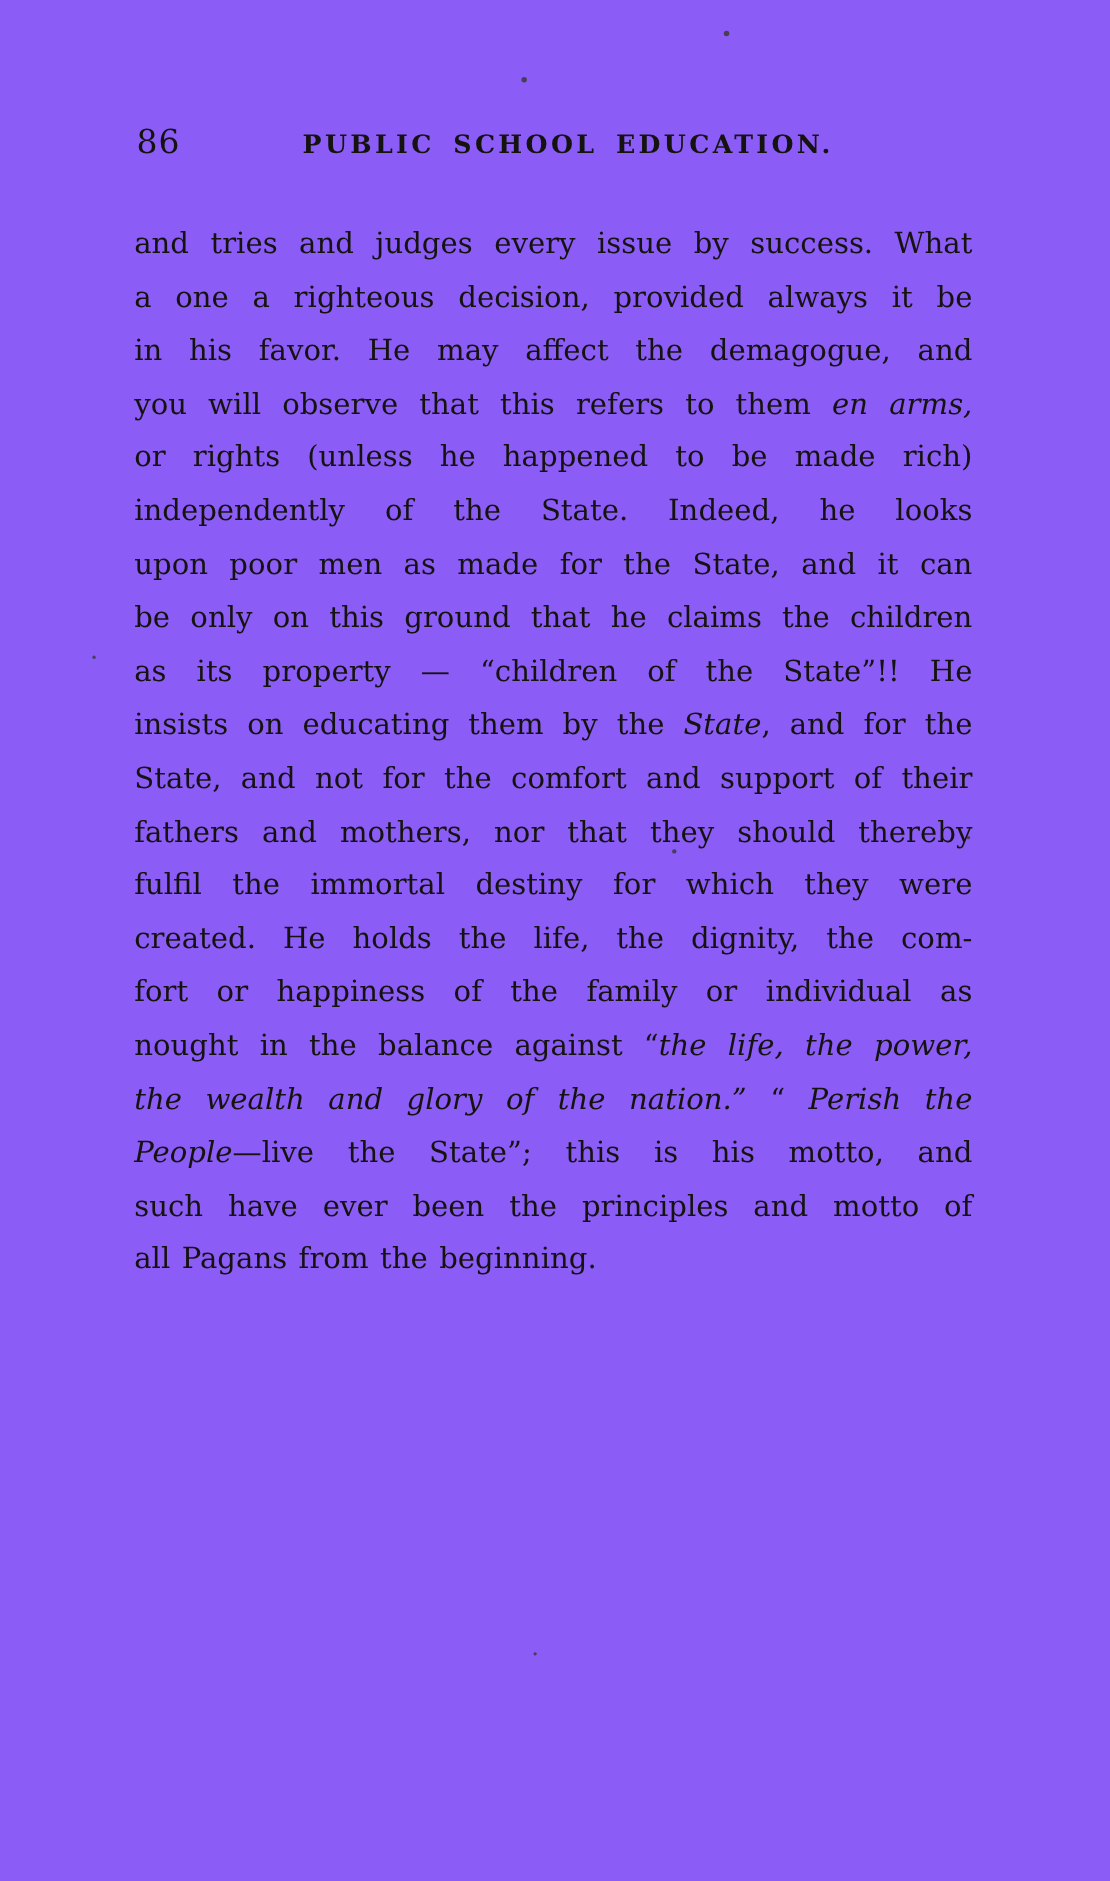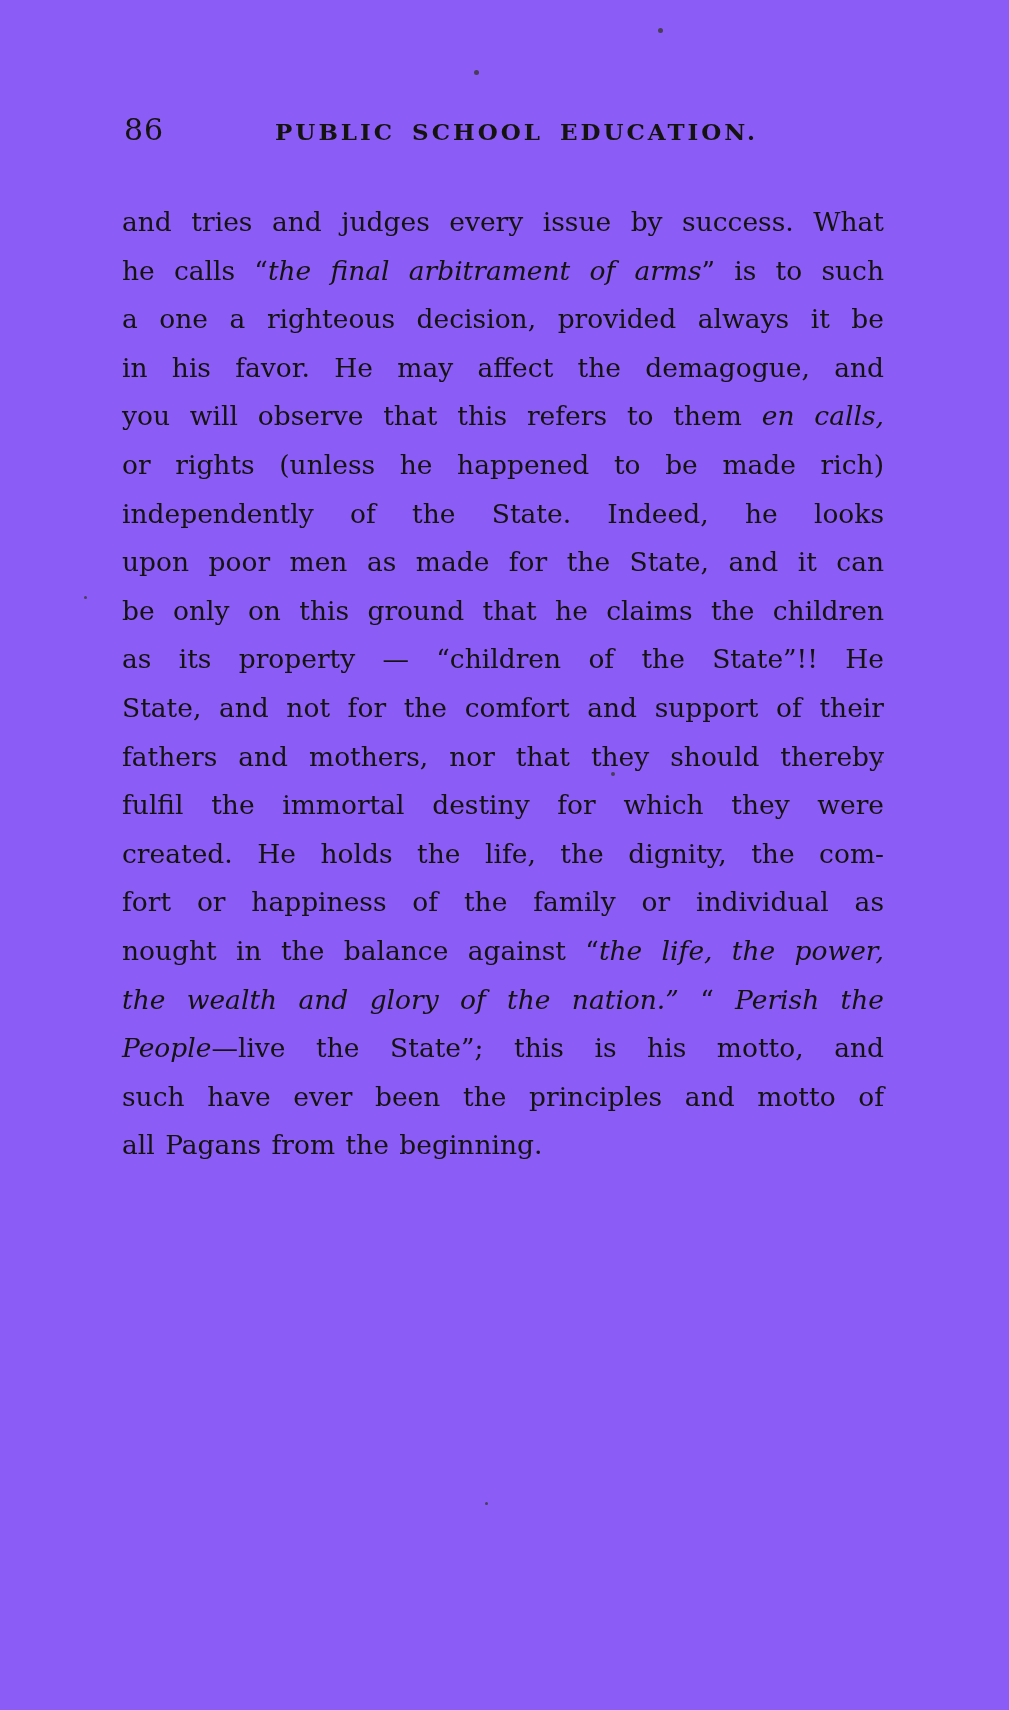--- a/index.html
+++ b/index.html
@@ -65,29 +65,29 @@
   }
 </style>
 </head>
 <body>
 
 <div class="sheet">
   <div class="page-number">86</div>
   <div class="running-header">PUBLIC SCHOOL EDUCATION.</div>
   <div class="text-block">
       <div class="line just"><span>and tries and judges every issue by success.  What</span></div>
-      <div class="line just"><span>he calls “</span><span class="it">the final arbitrament of arms</span><span>” is to such</span></div>
       <div class="line just"><span>a one a righteous decision, provided always it be</span></div>
       <div class="line just"><span>in his favor.  He may affect the demagogue, and</span></div>
-      <div class="line just"><span>you will observe that this refers to them </span><span class="it">en calls,</span></div>
+      <div class="line just"><span>you will observe that this refers to them </span><span class="it">en arms,</span></div>
       <div class="line just"><span>or rights (unless he happened to be made rich)</span></div>
       <div class="line just"><span>independently of the State.  Indeed, he looks</span></div>
       <div class="line just"><span>upon poor men as made for the State, and it can</span></div>
       <div class="line just"><span>be only on this ground that he claims the children</span></div>
       <div class="line just"><span>as its property — “children of the State”!!  He</span></div>
+      <div class="line just"><span>insists on educating them by the </span><span class="it">State</span><span>, and for the</span></div>
       <div class="line just"><span>State, and not for the comfort and support of their</span></div>
       <div class="line just"><span>fathers and mothers, nor that they should thereby</span></div>
       <div class="line just"><span>fulfil the immortal destiny for which they were</span></div>
       <div class="line just"><span>created.  He holds the life, the dignity, the com-</span></div>
       <div class="line just"><span>fort or happiness of the family or individual as</span></div>
       <div class="line just"><span>nought in the balance against “</span><span class="it">the life, the power,</span></div>
       <div class="line just"><span class="it">the wealth and glory of the nation.”</span><span> “ </span><span class="it">Perish the</span></div>
       <div class="line just"><span class="it">People</span><span>—live the State”; this is  his  motto, and</span></div>
       <div class="line just"><span>such have ever been the principles and motto of</span></div>
       <div class="line"><span>all Pagans from the beginning.</span></div>

